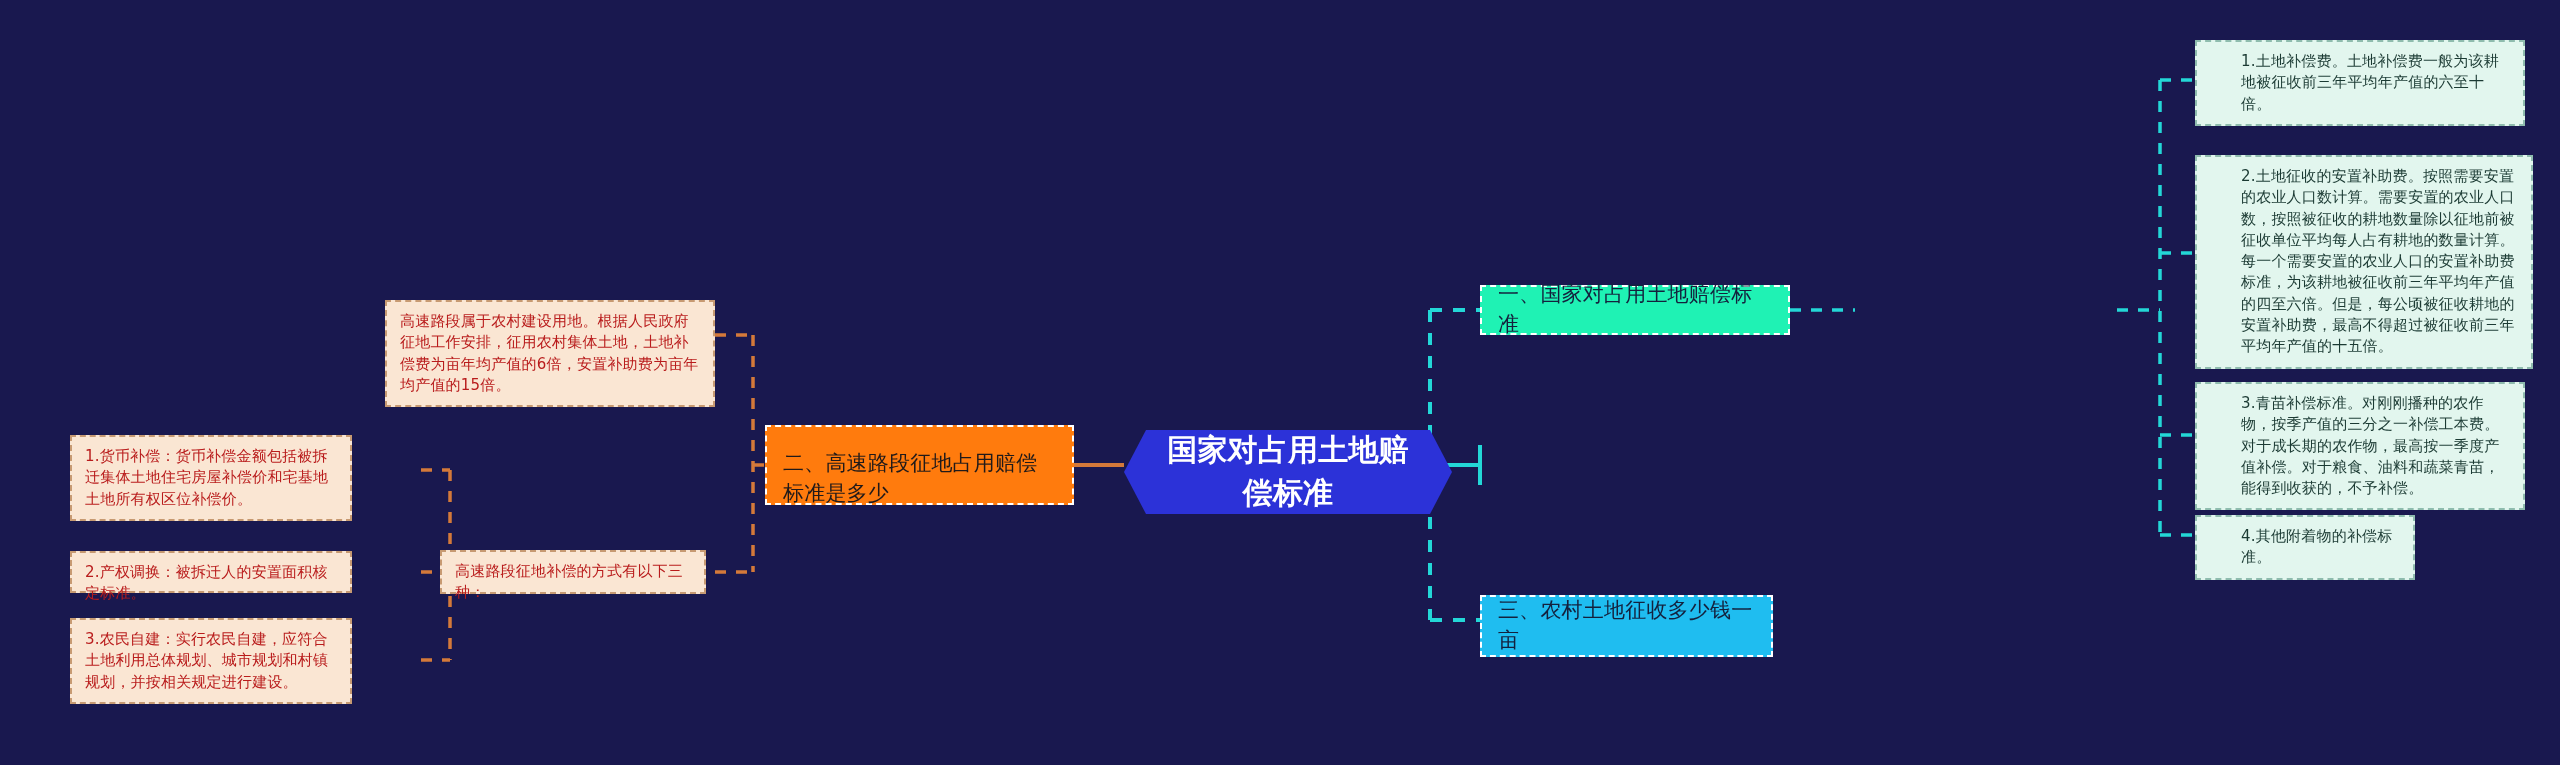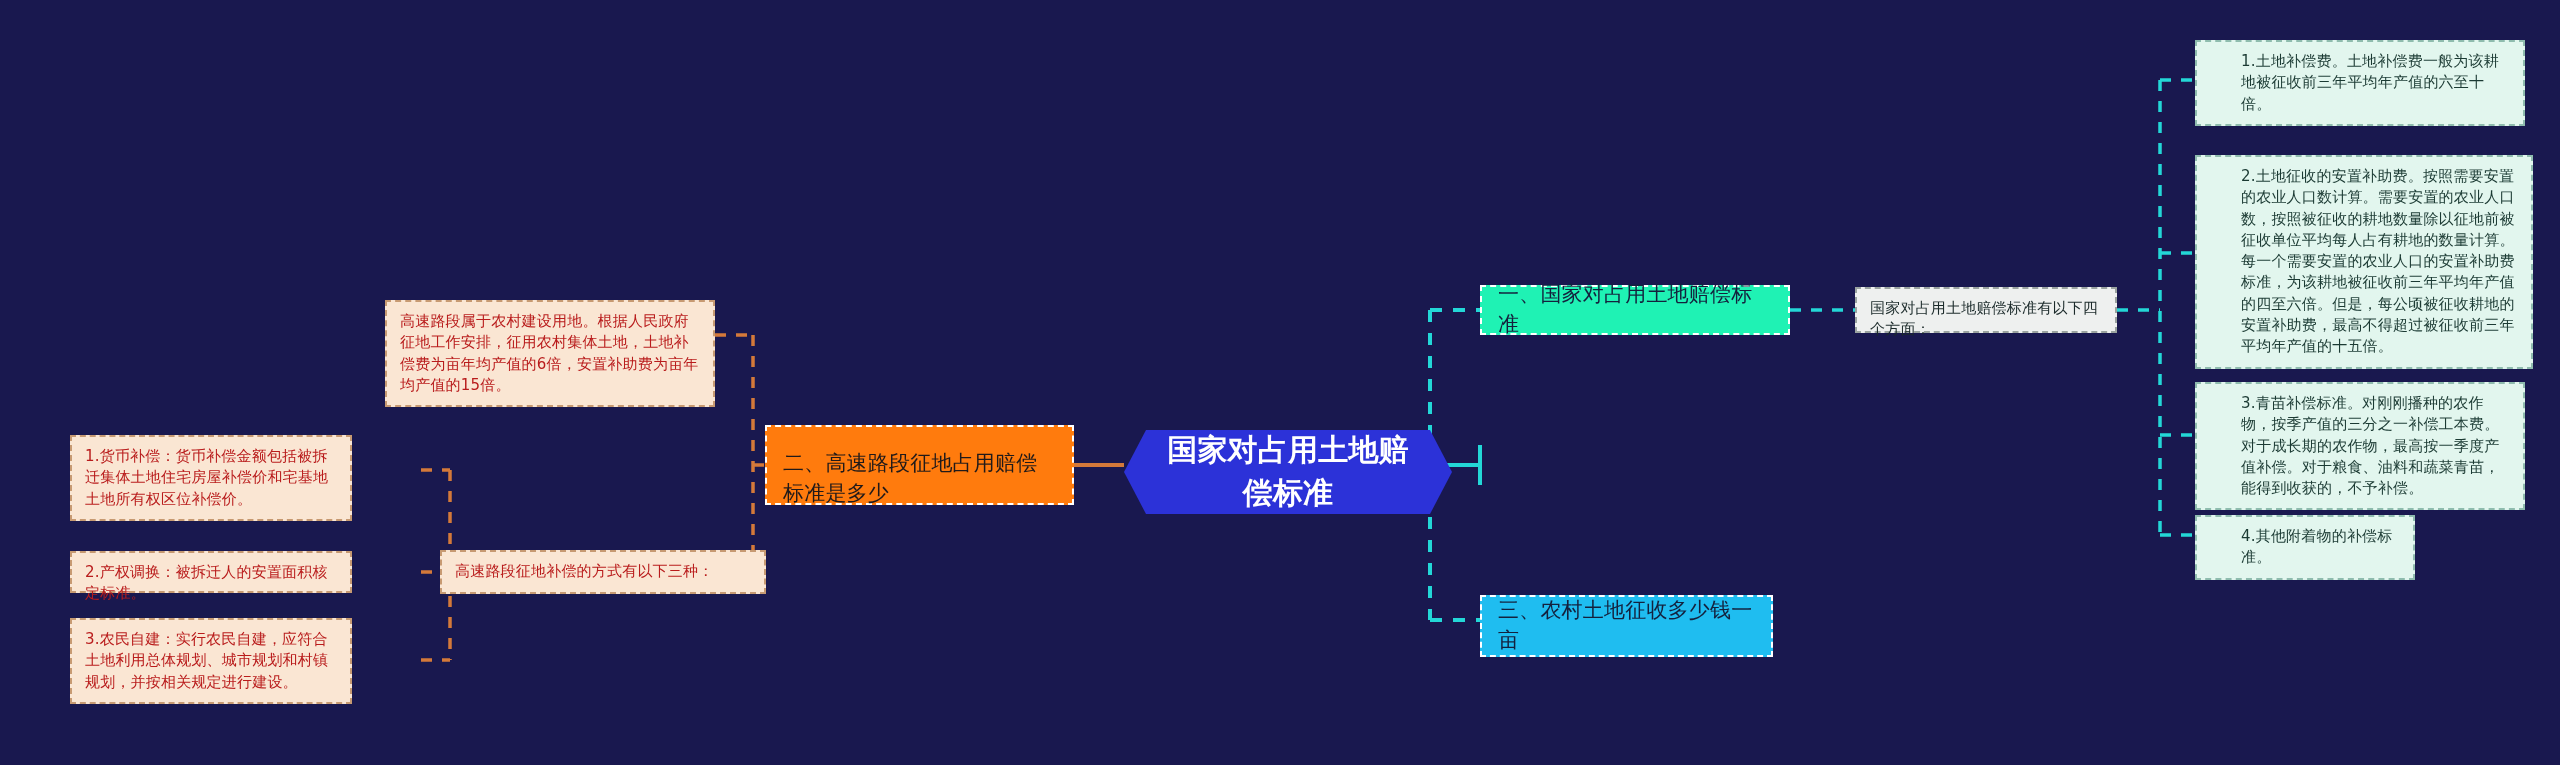--- a/index.html
+++ b/index.html
@@ -135,23 +135,20 @@
   </svg>
 
   <div class="node root" style="left:1124px; top:430px; width:328px; height:84px;">
     <span>国家对占用土地赔偿标准</span>
   </div>
 
   <div class="node branch branch-green" style="left:1480px; top:285px; width:310px; height:50px;">
     <span>一、国家对占用土地赔偿标准</span>
   </div>
 
-  <div class="node leaf leaf-white" style="left:1855px; top:287px; width:262px; height:46px;">
-    <p>国家对占用土地赔偿标准有以下四个方面：</p>
-  </div>
 
   <div class="node leaf leaf-mint" style="left:2195px; top:40px; width:330px;">
     <p>1.土地补偿费。土地补偿费一般为该耕地被征收前三年平均年产值的六至十倍。</p>
   </div>
 
   <div class="node leaf leaf-mint" style="left:2195px; top:155px; width:338px;">
     <p>2.土地征收的安置补助费。按照需要安置的农业人口数计算。需要安置的农业人口数，按照被征收的耕地数量除以征地前被征收单位平均每人占有耕地的数量计算。每一个需要安置的农业人口的安置补助费标准，为该耕地被征收前三年平均年产值的四至六倍。但是，每公顷被征收耕地的安置补助费，最高不得超过被征收前三年平均年产值的十五倍。</p>
   </div>
 
   <div class="node leaf leaf-mint" style="left:2195px; top:382px; width:330px;">
@@ -167,21 +164,21 @@
   </div>
 
   <div class="node branch branch-orange" style="left:765px; top:425px; width:309px; height:80px; align-items:flex-start; padding-top:22px;">
     <span>二、高速路段征地占用赔偿标准是多少</span>
   </div>
 
   <div class="node leaf leaf-cream" style="left:385px; top:300px; width:330px;">
     <p>高速路段属于农村建设用地。根据人民政府征地工作安排，征用农村集体土地，土地补偿费为亩年均产值的6倍，安置补助费为亩年均产值的15倍。</p>
   </div>
 
-  <div class="node leaf leaf-cream" style="left:440px; top:550px; width:326px; height:44px;">
+  <div class="node leaf leaf-cream" style="left:440px; top:550px; width:266px; height:44px;">
     <p>高速路段征地补偿的方式有以下三种：</p>
   </div>
 
   <div class="node leaf leaf-cream" style="left:70px; top:435px; width:282px;">
     <p>1.货币补偿：货币补偿金额包括被拆迁集体土地住宅房屋补偿价和宅基地土地所有权区位补偿价。</p>
   </div>
 
   <div class="node leaf leaf-cream" style="left:70px; top:551px; width:282px; height:42px;">
     <p>2.产权调换：被拆迁人的安置面积核定标准。</p>
   </div>

